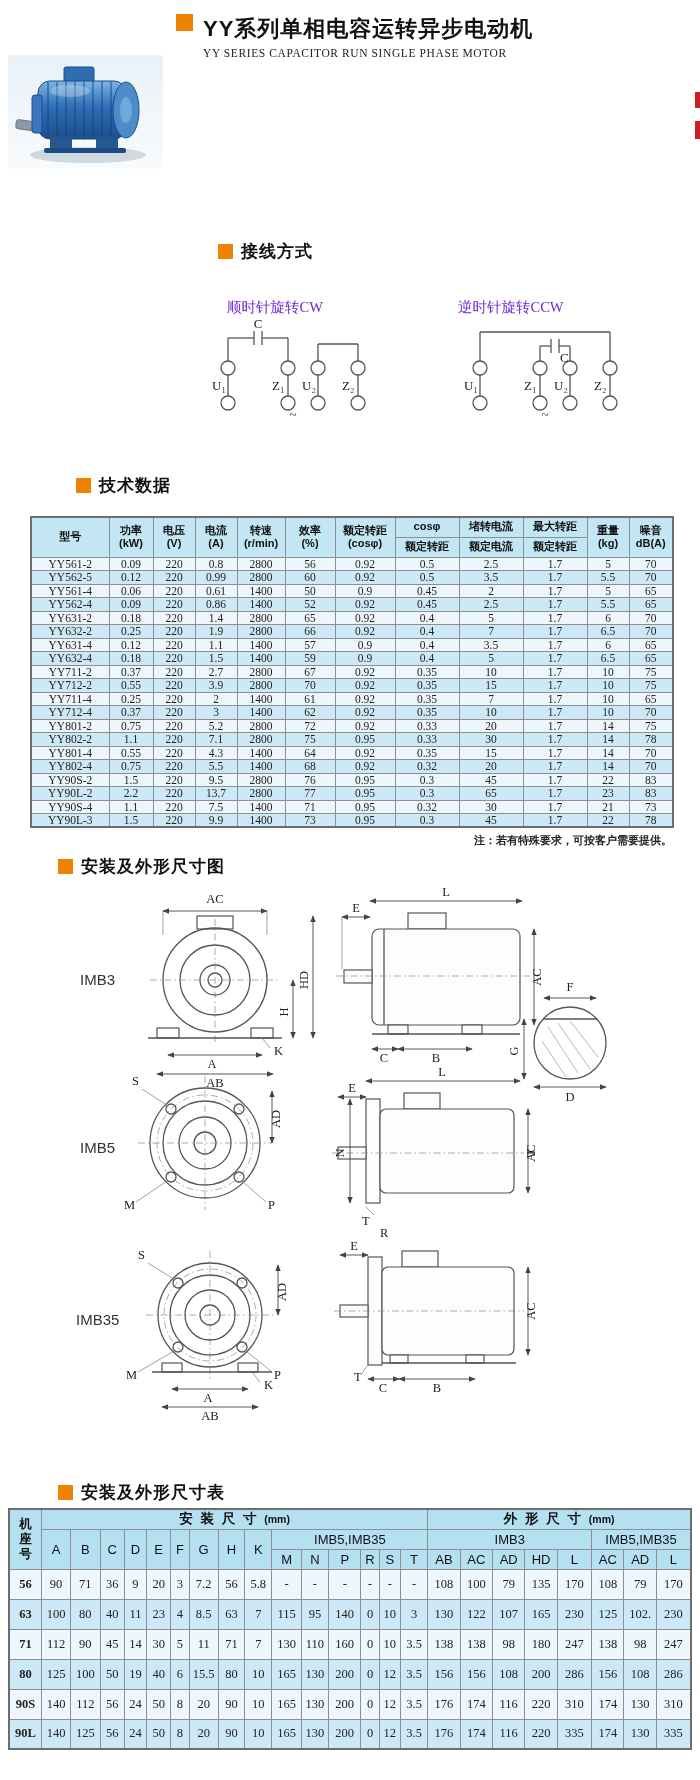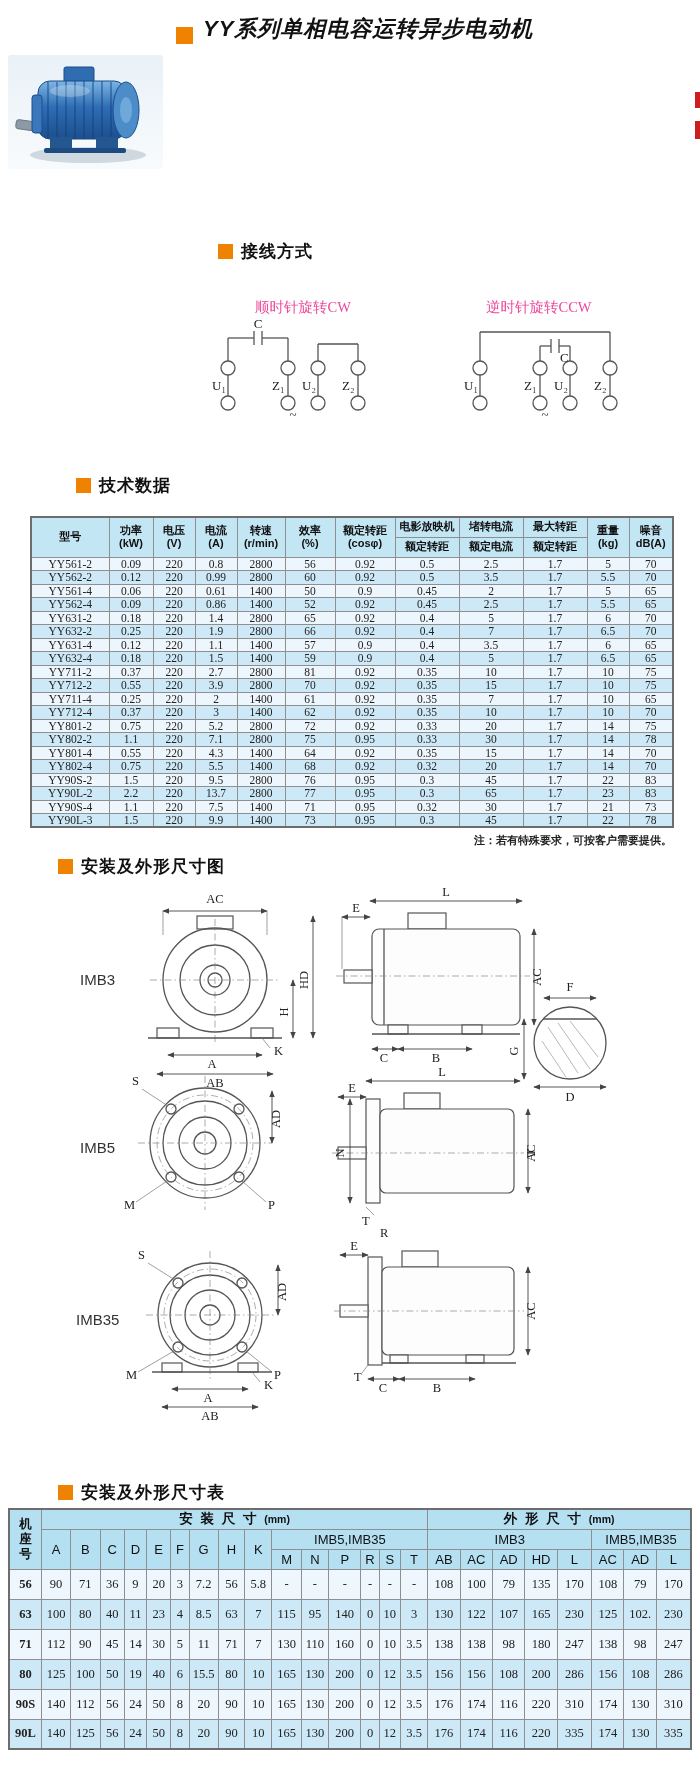--- a/index.html
+++ b/index.html
@@ -3,21 +3,21 @@
 <meta charset="utf-8">
 <style>
   * { margin:0; padding:0; box-sizing:border-box; }
   body { background:#fff; font-family:"Liberation Sans", sans-serif; }
   #page { position:relative; width:700px; height:1780px; background:#fff; overflow:hidden; margin:0 auto; }
 
   .orange-sq { display:inline-block; width:15px; height:15px; background:#ef8200; flex:0 0 15px; }
 
   
   .title-block { position:absolute; left:176px; top:14px; width:520px; }
-  .title-row { display:flex; align-items:flex-end; gap:10px;font-style:italic; }
+  .title-row { display:flex; align-items:flex-start; gap:10px; }
   .title-row .orange-sq { width:17px; height:17px; flex-basis:17px; }
   .main-title { font-size:22px; font-weight:bold; color:#111; letter-spacing:1px; }
   .sub-title { margin-left:27px; margin-top:3px; font-family:"Liberation Serif", serif; font-size:11.5px; color:#222; letter-spacing:0.6px; }
 
   
   .photo { position:absolute; left:8px; top:55px; width:155px; height:114px; }
 
   
   .intro { position:absolute; left:176px; top:62px; width:516px; font-size:14.2px; line-height:25.5px; font-weight:600; color:#333; text-align:justify; }
   .intro p { text-indent:2em; }
@@ -28,21 +28,21 @@
 
   
   .sec-head { position:absolute; display:flex; align-items:center; gap:8px;padding-left:48px; }
   .sec-head .txt { font-size:17px; font-weight:bold; color:#111; letter-spacing:1px; }
   .sec-wiring { left:170px; top:240px; }
   .sec-tech { left:28px; top:474px; }
   .sec-draw { left:10px; top:855px; }
   .sec-dims { left:10px; top:1481px; }
 
   
-  .wire-label { position:absolute; font-family:"Liberation Serif", serif; font-size:14.5px; color:#ec4899;margin-left:28px; }
+  .wire-label { position:absolute; font-family:"Liberation Serif", serif; font-size:14.5px; color:#6d28d9; }
   .wl-cw { left:227px; top:298px; }
   .wl-ccw { left:458px; top:298px; }
   .wire-svg { position:absolute; width:190px; height:102px; }
   .ws-cw { left:196px; top:318px; }
   .ws-ccw { left:448px; top:318px; }
   .wire-svg line, .wire-svg path { stroke:#555; stroke-width:1.3; fill:none; }
   .wire-svg circle { stroke:#555; stroke-width:1.3; fill:#fff; }
   .wire-svg text { font-family:"Liberation Serif", serif; font-size:13px; fill:#222; stroke:none; }
 
   
@@ -81,20 +81,21 @@
 </head>
 <body>
 
 <div id="page">
 
   <div class="title-block">
     <div class="title-row">
       <span class="orange-sq"></span>
       <span class="main-title">YY系列单相电容运转异步电动机</span>
     </div>
+    <div class="sub-title">YY SERIES CAPACITOR RUN SINGLE PHASE MOTOR</div>
   </div>
 
   <svg class="photo" viewBox="0 0 155 114">
     <defs>
       <linearGradient id="phbg" x1="0" y1="0" x2="0" y2="1">
         <stop offset="0" stop-color="#e9f1f7"></stop>
           <stop offset="1" stop-color="#f8fbfd"></stop>
       </linearGradient>
       <linearGradient id="mbody" x1="0" y1="0" x2="0" y2="1">
         <stop offset="0" stop-color="#7db6e4"></stop>
@@ -234,21 +235,21 @@
             <div>(r/min)</div>
           </th>
         <th rowspan="2">
             <div>效率</div>
             <div>(%)</div>
           </th>
         <th rowspan="2">
             <div>额定转距</div>
             <div>(cosφ)</div>
           </th>
-        <th>电影放映机</th>
+        <th>cosφ</th>
         <th>堵转电流</th>
         <th>最大转距</th>
         <th rowspan="2">
             <div>重量</div>
             <div>(kg)</div>
           </th>
         <th rowspan="2">
             <div>噪音</div>
             <div>dB(A)</div>
           </th>
@@ -268,21 +269,21 @@
           <td>2800</td>
           <td>56</td>
           <td>0.92</td>
           <td>0.5</td>
           <td>2.5</td>
           <td>1.7</td>
           <td>5</td>
           <td>70</td>
         </tr>
         <tr>
-          <td>YY562-2</td>
+          <td>YY562-5</td>
           <td>0.12</td>
           <td>220</td>
           <td>0.99</td>
           <td>2800</td>
           <td>60</td>
           <td>0.92</td>
           <td>0.5</td>
           <td>3.5</td>
           <td>1.7</td>
           <td>5.5</td>
@@ -371,21 +372,21 @@
           <td>1.7</td>
           <td>6.5</td>
           <td>65</td>
         </tr>
         <tr>
           <td>YY711-2</td>
           <td>0.37</td>
           <td>220</td>
           <td>2.7</td>
           <td>2800</td>
-          <td>81</td>
+          <td>67</td>
           <td>0.92</td>
           <td>0.35</td>
           <td>10</td>
           <td>1.7</td>
           <td>10</td>
           <td>75</td>
         </tr>
         <tr>
           <td>YY712-2</td>
           <td>0.55</td>

